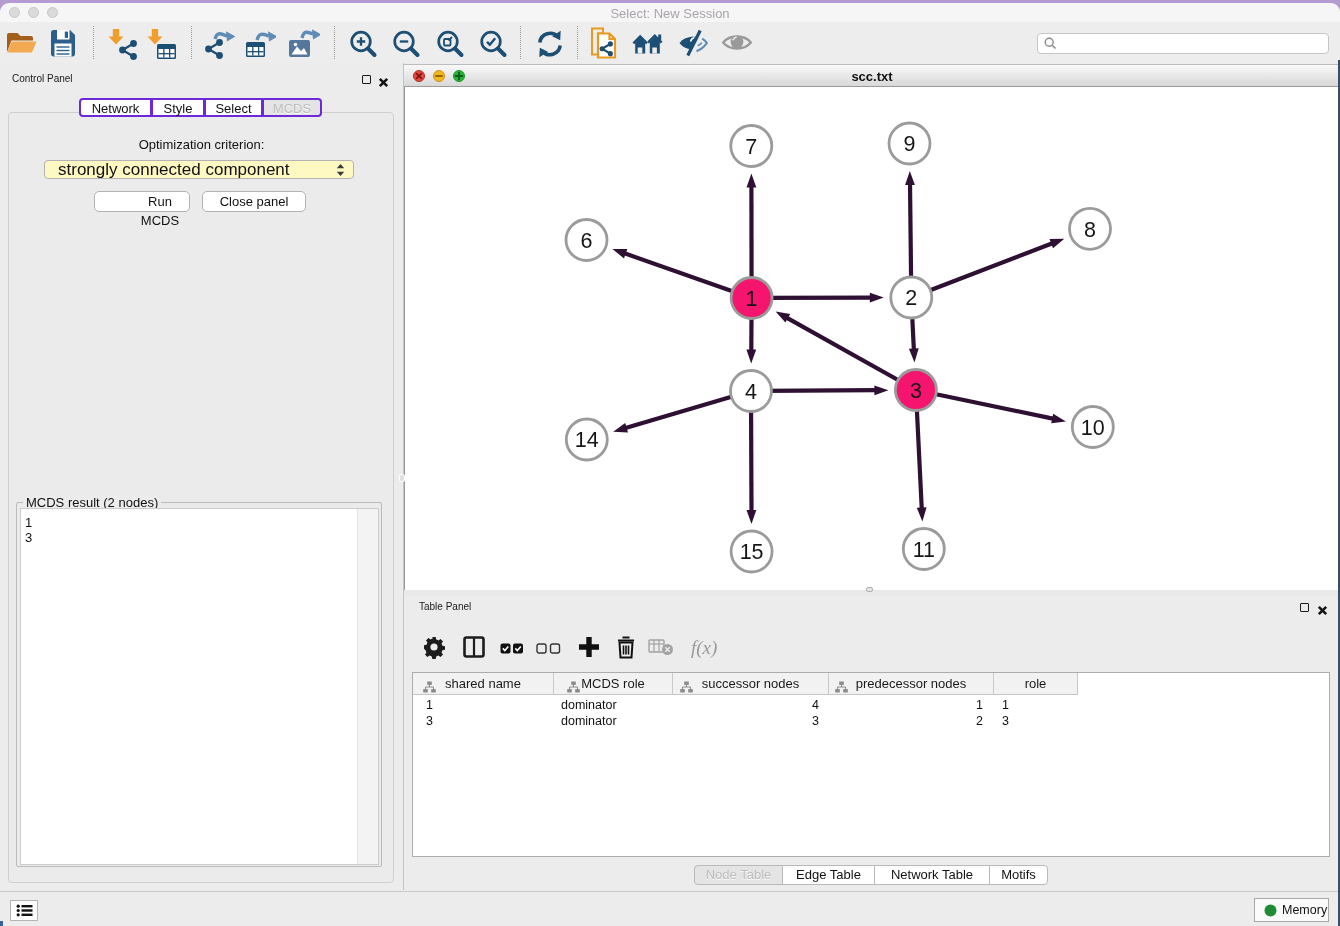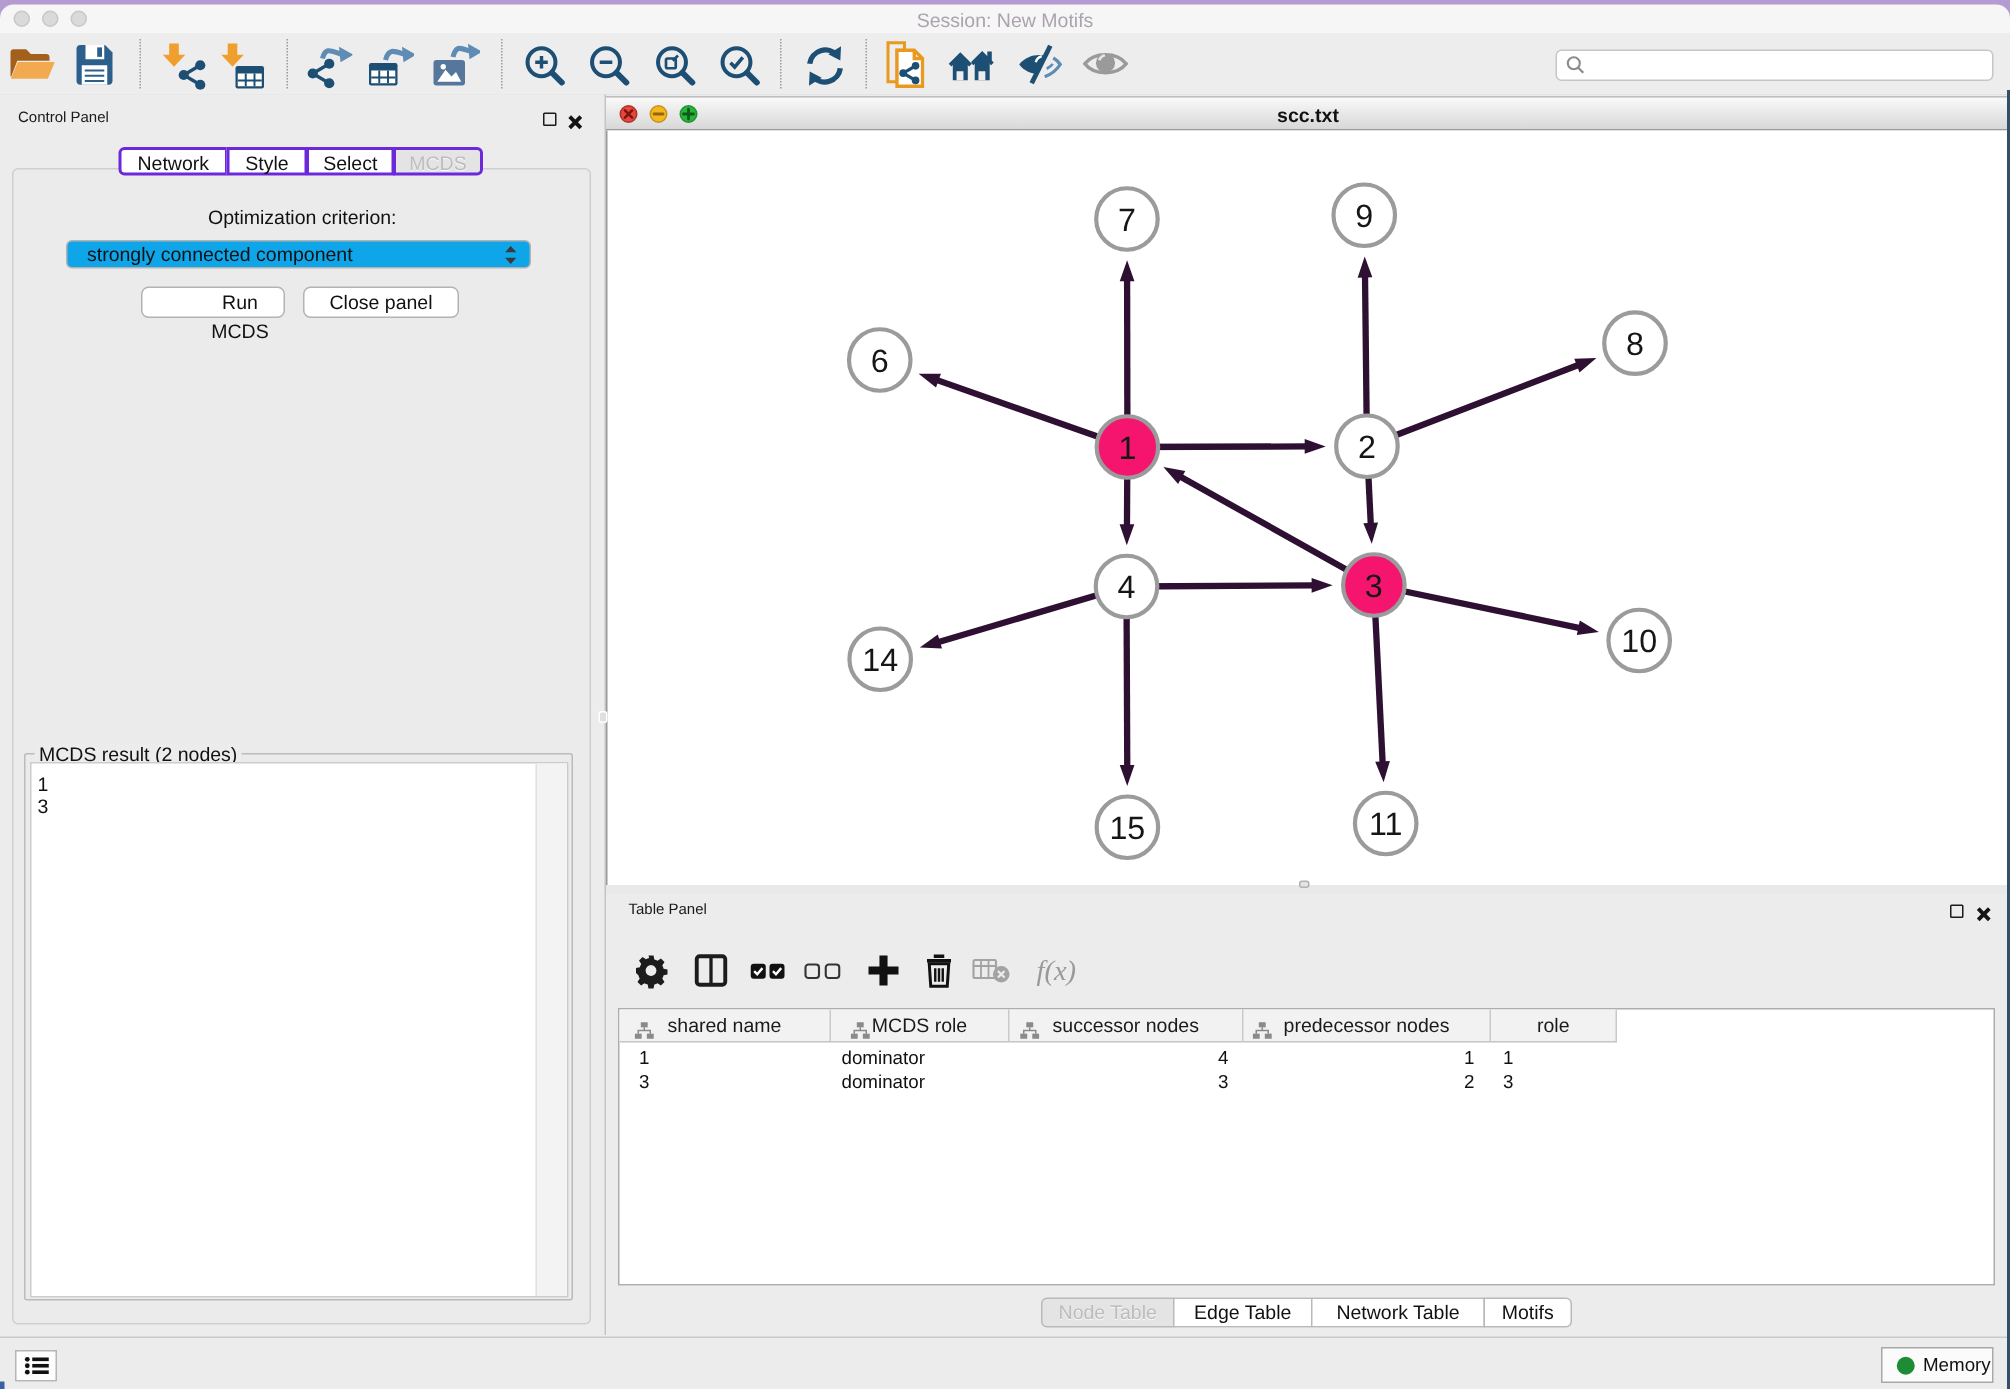--- a/index.html
+++ b/index.html
@@ -12,22 +12,22 @@
 .main{position:absolute;left:0;top:63px;width:1340px;height:828px;background:#ececec;}
 .cp{position:absolute;left:0;top:0;width:403px;height:827px;background:#ececec;border-right:1px solid #c4c4c4;}
 .panhead{position:absolute;font-size:10px;color:#1a1a1a;}
 .sqicon{position:absolute;width:9px;height:9px;border:1.6px solid #1a1a1a;border-radius:1px;box-sizing:border-box;}
 
 .tab{position:absolute;box-sizing:border-box;height:19px;background:#fff;border:2px solid #6d28d9;
  font-size:13px;color:#111;text-align:center;line-height:17px;white-space:nowrap;}
 .tabdis{background:#e4e4e4;color:#bcbcbc;text-shadow:0 1px 0 #fbfbfb;}
 .tcontent{position:absolute;left:8px;top:49px;width:386px;height:771px;background:#ebebeb;
  border:1px solid #cfcfcf;border-radius:4px;box-sizing:border-box;}
-.selbox{position:absolute;left:44px;top:97px;width:310px;height:19px;background:#0ea5e9;border:1px solid #b3b3b3;
- border-radius:4px;font-size:13px;color:#111;line-height:17px;padding-left:13px;box-sizing:border-box;}
+.selbox{position:absolute;left:44px;top:97px;width:310px;height:19px;background:#fef9c3;border:1px solid #b3b3b3;
+ border-radius:4px;font-size:17px;color:#111;line-height:17px;padding-left:13px;box-sizing:border-box;}
 .btn{position:absolute;top:128px;height:21px;background:#fff;border:1px solid #b3b3b3;border-radius:5px;
  font-size:13px;color:#111;text-align:center;line-height:19px;box-sizing:border-box;}
 .fieldset{position:absolute;left:16px;top:439px;width:366px;height:365px;border:1px solid #bbb;border-radius:2px;box-sizing:border-box;}
 .legend{position:absolute;left:6px;top:-8px;background:#ececec;padding:0 3px;font-size:13px;color:#111;white-space:nowrap;}
 .resultbox{position:absolute;left:3px;top:5px;width:359px;height:357px;background:#fff;border:1px solid #ccc;box-sizing:border-box;}
 .sbtrack{position:absolute;right:0;top:0;width:20px;height:355px;background:#f3f3f3;border-left:1px solid #e2e2e2;}
 .netwin{position:absolute;left:404px;top:1px;width:936px;height:524px;}
 .nettitle{position:absolute;left:0;top:0;width:936px;height:23px;
  background:linear-gradient(#f9f9f9,#d8d8d8);border-top:1px solid #bcbcbc;border-bottom:1px solid #9b9b9b;box-sizing:border-box;}
 .mac{position:absolute;top:5px;width:12px;height:12px;border-radius:50%;box-sizing:border-box;overflow:hidden;}
@@ -46,21 +46,21 @@
 .status{position:absolute;left:0;top:891px;width:1340px;height:35px;background:#ececec;border-top:1px solid #c9c9c9;box-sizing:border-box;}
 .stbtn{position:absolute;left:10px;top:8px;width:28px;height:21px;background:#fdfdfd;border:1px solid #b5b5b5;box-sizing:border-box;}
 .membtn{position:absolute;left:1254px;top:6px;width:75px;height:24px;background:#fbfbfb;border:1px solid #a8a8a8;box-sizing:border-box;}
 </style></head>
 <body>
 <div class="abs" style="left:0;top:0;width:1340px;height:14px;background:#b49bd2;"></div>
 <div class="abs" style="left:0;top:2.5px;width:1340px;height:12px;background:#f6f6f6;border-radius:9px 9px 0 0;"></div>
 <div class="tl" style="left:9px;"></div>
 <div class="tl" style="left:28px;"></div>
 <div class="tl" style="left:47px;"></div>
-<div class="abs" style="left:0;top:6px;width:1340px;text-align:center;font-size:13px;color:#aba3ad;">Session: New Motifs</div>
+<div class="abs" style="left:0;top:6px;width:1340px;text-align:center;font-size:13px;color:#aba3ad;">Select: New Session</div>
 <div class="toolbar">
     <div class="abs" style="left:5px;top:6px;width:34px;height:34px;"><svg width="32" height="30" viewBox="0 0 32 30">
         <path d="M2 23 V7 c0-1.3.8-2.1 2.1-2.1 h8.4 l3 3.1 h10.4 c1.3 0 2.1.8 2.1 2.1 v2.4 H6.5 L2.5 23 Z" fill="#a2601c"></path>
         <path d="M6.8 13.4 h24.7 l-4.6 11.1 H2.2 Z" fill="#f3a94f"></path>
       </svg></div>
 <div class="abs" style="left:48px;top:5px;width:34px;height:34px;"><svg width="30" height="30" viewBox="0 0 30 30">
         <path d="M3 5.5 c0-1.4 1.1-2.5 2.5-2.5 H22 l5 5 v19 c0 1.4-1.1 2.5-2.5 2.5 h-19 C4.1 29.5 3 28.4 3 27 Z" fill="#2d5f8c"></path>
         <rect x="9" y="3" width="12.5" height="9.5" fill="#fff"></rect>
         <rect x="16.8" y="4.6" width="3.2" height="6.3" fill="#2d5f8c"></rect>
         <rect x="6.5" y="16.5" width="17" height="13" fill="#fff"></rect>

